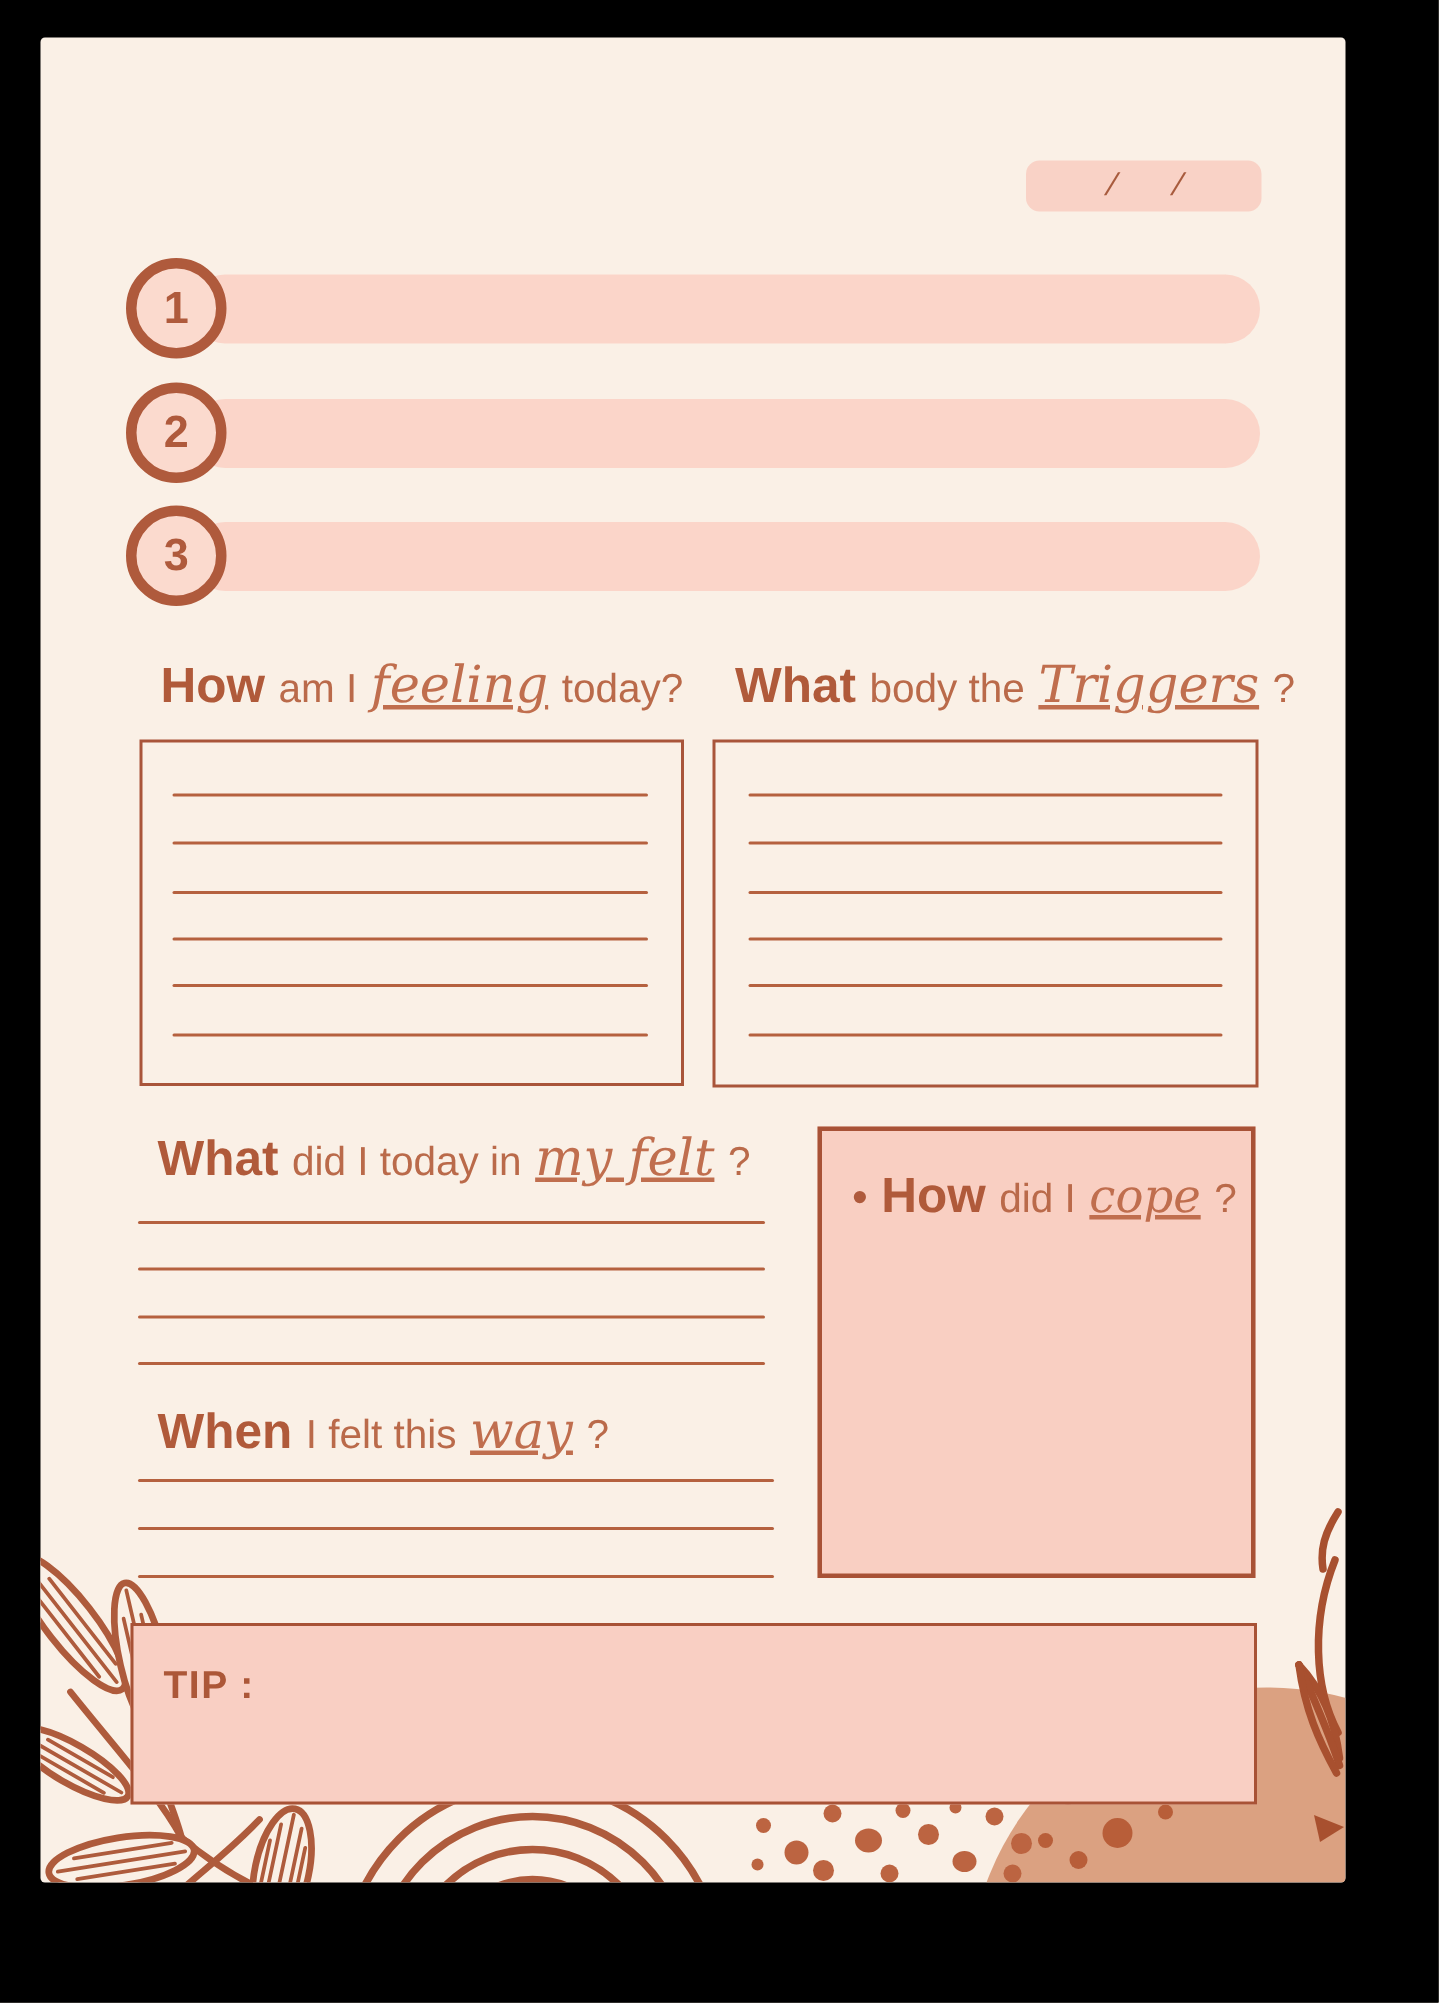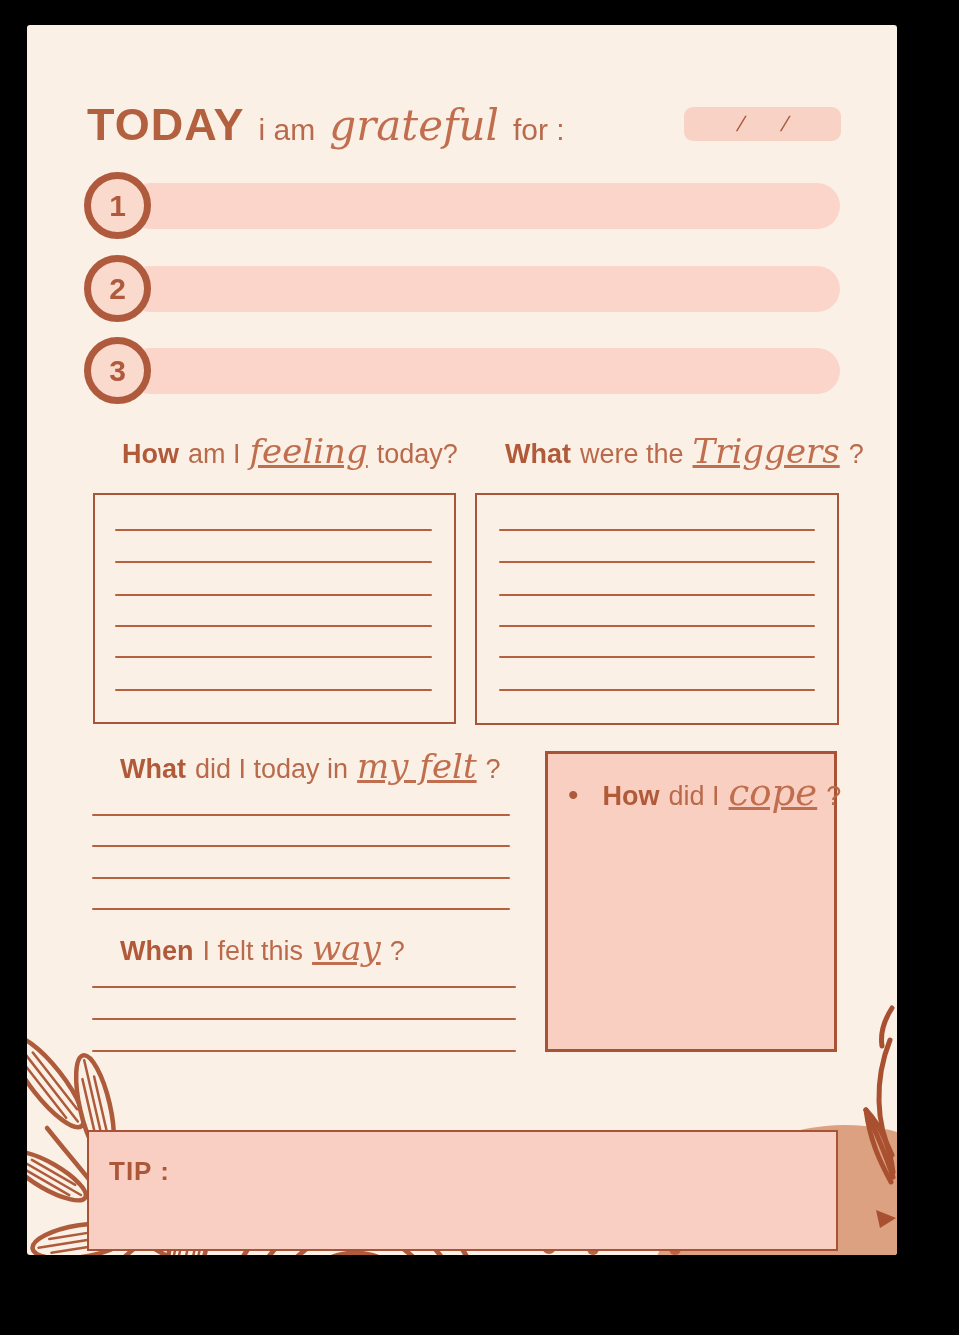--- a/index.html
+++ b/index.html
@@ -21,38 +21,38 @@
   .slash{font-size:21px;color:#A85B3D;font-style:italic;transform:skewX(-8deg);}
 
   
   .g-bar{position:absolute;left:100px;width:713px;height:46px;background:#FBD5C9;border-radius:23px;z-index:2;}
   .g-circle{position:absolute;left:57px;width:53px;height:53px;border:7px solid #AF5A3C;border-radius:50%;
             background:#FBDACE;display:flex;align-items:center;justify-content:center;z-index:3;}
   .g-num{font-size:30px;font-weight:700;color:#AF5A3C;}
 
   
   .heading{position:absolute;display:flex;align-items:baseline;gap:9px;white-space:nowrap;z-index:4;color:#B7633F;}
-  .h-bold{font-weight:700;font-size:27px;color:#B05A3A;margin-left:15px;}
+  .h-bold{font-weight:700;font-size:33px;color:#B05A3A;}
   .h-reg{font-weight:400;font-size:27px;color:#BA6A4A;}
   .h-script{font-size:34px;line-height:.8;text-decoration:underline;}
   .h-suffix{font-weight:400;font-size:27px;color:#BA6A4A;}
 
   
   .note-box{position:absolute;border:2px solid #A9553A;background:transparent;z-index:2;}
   .hline{position:absolute;height:2px;background:#B5613F;border-radius:1px;z-index:1;}
 
   
   .cope-box{position:absolute;left:518px;top:726px;width:292px;height:301px;background:#F9CFC2;
             border:3px solid #A85236;z-index:2;box-sizing:border-box;}
   .cope-head{position:absolute;left:20px;top:24px;display:flex;align-items:baseline;gap:9px;white-space:nowrap;}
   .bullet{font-size:30px;color:#AF5A3C;line-height:.8;}
 
   
   .tip-box{position:absolute;left:60px;top:1057px;width:751px;height:121px;background:#F9CFC3;
-           border:2px solid #A85236;z-index:5;box-sizing:border-box;margin-top:48px;}
+           border:2px solid #A85236;z-index:5;box-sizing:border-box;}
   .tip-label{position:absolute;left:20px;top:24px;font-size:26px;font-weight:700;letter-spacing:1px;color:#AC5738;}
 </style>
 </head>
 <body>
 
 <div class="stage">
   <div class="page">
 
     <svg class="dec" style="left:-6px;top:985px;z-index:2;" width="262" height="245" viewBox="0 0 262 245">
       <g stroke="#AE5B3C" fill="#FAF0E6" stroke-width="4.5" stroke-linecap="round">
@@ -126,26 +126,20 @@
       <g stroke="#A8502F" stroke-width="5" fill="none" stroke-linecap="round">
         <path d="M42,28 C33,42 30,53 32,66"></path>
         <path d="M40,60 C24,100 26,145 42,175"></path>
         <path d="M16,130 C32,147 40,167 43,192"></path>
         <path d="M16,130 C27,155 36,175 43,197"></path>
         <path d="M16,130 C20,160 29,180 41,202"></path>
       </g>
       <path d="M26,230 L46,238 L30,248 Z" fill="#A8502F"></path>
     </svg>
 
-    <div class="title-row">
-      <span class="t-today">TODAY</span>
-      <span class="t-reg">i am</span>
-      <span class="script t-script">grateful</span>
-      <span class="t-reg">for :</span>
-    </div>
 
     <div class="date-box">
       <span class="slash">/</span>
       <span class="slash">/</span>
     </div>
 
     <div class="g-bar" style="top:158px;"></div>
     <div class="g-circle" style="top:147px;">
       <span class="g-num">1</span>
     </div>
@@ -162,21 +156,21 @@
 
     <div class="heading" style="left:80px;top:413px;">
       <span class="h-bold">How</span>
       <span class="h-reg">am I</span>
       <span class="script h-script">feeling</span>
       <span class="h-suffix">today?</span>
     </div>
 
     <div class="heading" style="left:463px;top:413px;">
       <span class="h-bold">What</span>
-      <span class="h-reg">were the</span>
+      <span class="h-reg">body the</span>
       <span class="script h-script">Triggers</span>
       <span class="h-suffix">?</span>
     </div>
 
     <div class="note-box" style="left:66px;top:468px;width:359px;height:227px;">
       <div class="hline" style="left:20px;right:22px;top:34px;"></div>
       <div class="hline" style="left:20px;right:22px;top:66px;"></div>
       <div class="hline" style="left:20px;right:22px;top:99px;"></div>
       <div class="hline" style="left:20px;right:22px;top:130px;"></div>
       <div class="hline" style="left:20px;right:22px;top:161px;"></div>
@@ -211,21 +205,21 @@
     </div>
     <div class="hline" style="left:65px;width:424px;top:961px;"></div>
     <div class="hline" style="left:65px;width:424px;top:993px;"></div>
     <div class="hline" style="left:65px;width:424px;top:1025px;"></div>
 
     <div class="cope-box">
       <div class="cope-head">
         <span class="bullet">•</span>
         <span class="h-bold">How</span>
         <span class="h-reg">did I</span>
-        <span class="script h-script" style="font-size:37px;">cope</span>
+        <span class="script h-script" style="font-size:31px;">cope</span>
         <span class="h-suffix">?</span>
       </div>
     </div>
 
     <div class="tip-box">
       <span class="tip-label">TIP :</span>
     </div>
 
   </div>
 </div>

